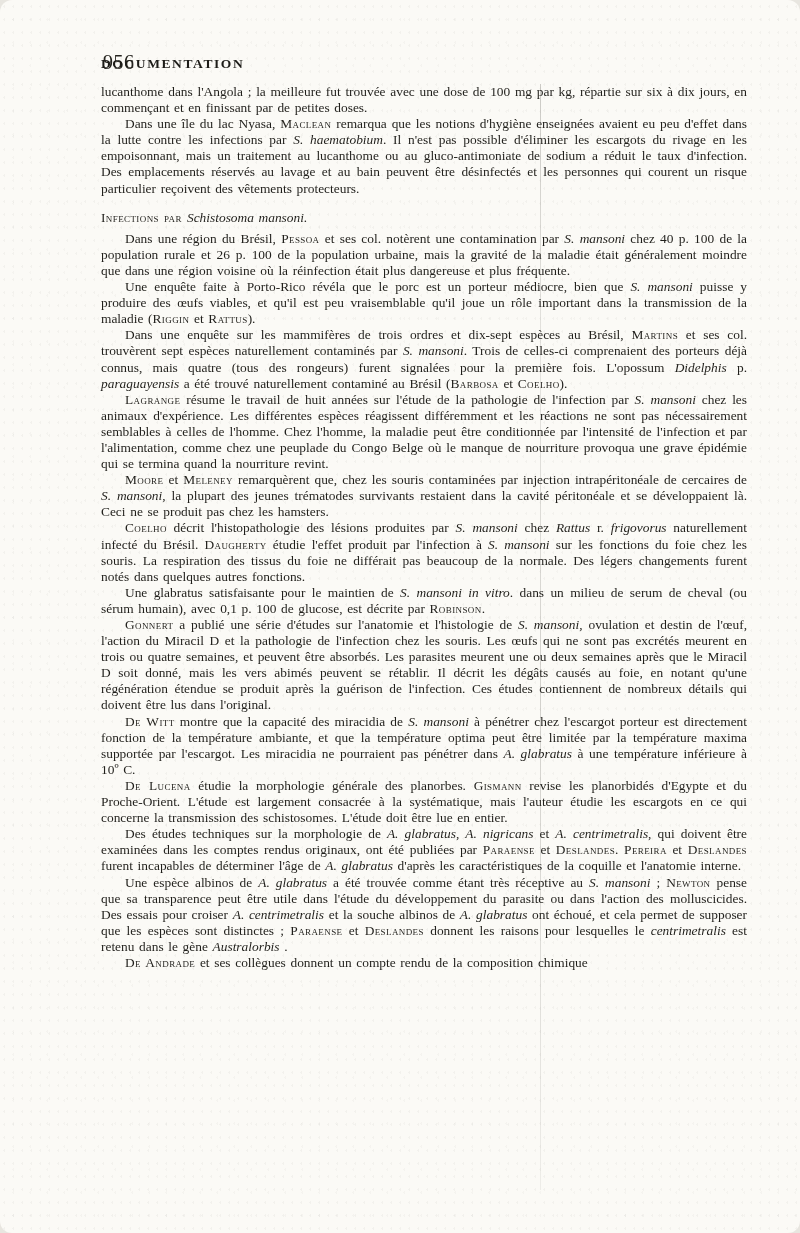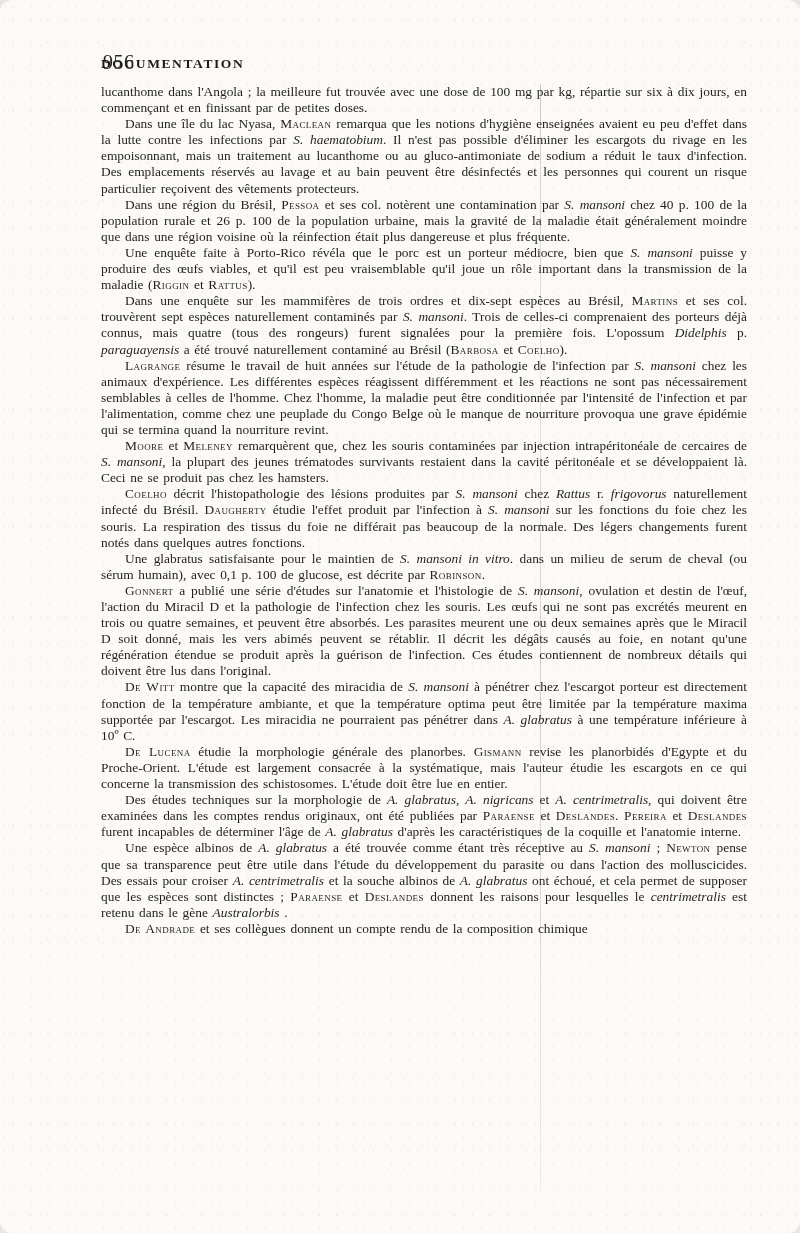--- a/index.html
+++ b/index.html
@@ -79,20 +79,21 @@
 
 <div class="page">
   <div class="header-row">
     <span class="page-number">956</span>
     <span class="journal-title">DOCUMENTATION</span>
   </div>
 
   <div class="body-text">
       <p class="para noindent"><span>lucanthome dans l'Angola ; la meilleure fut trouvée avec une dose de 100 mg par kg, répartie sur six à dix jours, en commençant et en finissant par de petites doses.</span></p>
       <p class="para"><span>Dans une île du lac Nyasa, </span><span class="sc">Maclean</span><span> remarqua que les notions d'hygiène enseignées avaient eu peu d'effet dans la lutte contre les infections par </span><span class="it">S. haematobium</span><span>. Il n'est pas possible d'éliminer les escargots du rivage en les empoisonnant, mais un traitement au lucanthome ou au gluco-antimoniate de sodium a réduit le taux d'infection. Des emplacements réservés au lavage et au bain peuvent être désinfectés et les personnes qui courent un risque particulier reçoivent des vêtements protecteurs.</span></p>
+      <p class="heading"><span class="sc">Infections par </span><span class="it">Schistosoma mansoni.</span></p>
       <p class="para"><span>Dans une région du Brésil, </span><span class="sc">Pessoa</span><span> et ses col. notèrent une contamination par </span><span class="it">S. mansoni</span><span> chez 40 p. 100 de la population rurale et 26 p. 100 de la population urbaine, mais la gravité de la maladie était généralement moindre que dans une région voisine où la réinfection était plus dangereuse et plus fréquente.</span></p>
       <p class="para"><span>Une enquête faite à Porto-Rico révéla que le porc est un porteur médiocre, bien que </span><span class="it">S. mansoni</span><span> puisse y produire des œufs viables, et qu'il est peu vraisemblable qu'il joue un rôle important dans la transmission de la maladie (</span><span class="sc">Riggin</span><span> et </span><span class="sc">Rattus</span><span>).</span></p>
       <p class="para"><span>Dans une enquête sur les mammifères de trois ordres et dix-sept espèces au Brésil, </span><span class="sc">Martins</span><span> et ses col. trouvèrent sept espèces naturellement contaminés par </span><span class="it">S. mansoni</span><span>. Trois de celles-ci comprenaient des porteurs déjà connus, mais quatre (tous des rongeurs) furent signalées pour la première fois. L'opossum </span><span class="it">Didelphis</span><span> p. </span><span class="it">paraguayensis</span><span> a été trouvé naturellement contaminé au Brésil (</span><span class="sc">Barbosa</span><span> et </span><span class="sc">Coelho</span><span>).</span></p>
       <p class="para"><span class="sc">Lagrange</span><span> résume le travail de huit années sur l'étude de la pathologie de l'infection par </span><span class="it">S. mansoni</span><span> chez les animaux d'expérience. Les différentes espèces réagissent différemment et les réactions ne sont pas nécessairement semblables à celles de l'homme. Chez l'homme, la maladie peut être conditionnée par l'intensité de l'infection et par l'alimentation, comme chez une peuplade du Congo Belge où le manque de nourriture provoqua une grave épidémie qui se termina quand la nourriture revint.</span></p>
       <p class="para"><span class="sc">Moore</span><span> et </span><span class="sc">Meleney</span><span> remarquèrent que, chez les souris contaminées par injection intrapéritonéale de cercaires de </span><span class="it">S. mansoni</span><span>, la plupart des jeunes trématodes survivants restaient dans la cavité péritonéale et se développaient là. Ceci ne se produit pas chez les hamsters.</span></p>
       <p class="para"><span class="sc">Coelho</span><span> décrit l'histopathologie des lésions produites par </span><span class="it">S. mansoni</span><span> chez </span><span class="it">Rattus</span><span> r. </span><span class="it">frigovorus</span><span> naturellement infecté du Brésil. </span><span class="sc">Daugherty</span><span> étudie l'effet produit par l'infection à </span><span class="it">S. mansoni</span><span> sur les fonctions du foie chez les souris. La respiration des tissus du foie ne différait pas beaucoup de la normale. Des légers changements furent notés dans quelques autres fonctions.</span></p>
       <p class="para"><span>Une glabratus satisfaisante pour le maintien de </span><span class="it">S. mansoni in vitro</span><span>. dans un milieu de serum de cheval (ou sérum humain), avec 0,1 p. 100 de glucose, est décrite par </span><span class="sc">Robinson</span><span>.</span></p>
       <p class="para"><span class="sc">Gonnert</span><span> a publié une série d'études sur l'anatomie et l'histologie de </span><span class="it">S. mansoni</span><span>, ovulation et destin de l'œuf, l'action du Miracil D et la pathologie de l'infection chez les souris. Les œufs qui ne sont pas excrétés meurent en trois ou quatre semaines, et peuvent être absorbés. Les parasites meurent une ou deux semaines après que le Miracil D soit donné, mais les vers abimés peuvent se rétablir. Il décrit les dégâts causés au foie, en notant qu'une régénération étendue se produit après la guérison de l'infection. Ces études contiennent de nombreux détails qui doivent être lus dans l'original.</span></p>
       <p class="para"><span class="sc">De Witt</span><span> montre que la capacité des miracidia de </span><span class="it">S. mansoni</span><span> à pénétrer chez l'escargot porteur est directement fonction de la température ambiante, et que la température optima peut être limitée par la température maxima supportée par l'escargot. Les miracidia ne pourraient pas pénétrer dans </span><span class="it">A. glabratus</span><span> à une température inférieure à 10º C.</span></p>
       <p class="para"><span class="sc">De Lucena</span><span> étudie la morphologie générale des planorbes. </span><span class="sc">Gismann</span><span> revise les planorbidés d'Egypte et du Proche-Orient. L'étude est largement consacrée à la systématique, mais l'auteur étudie les escargots en ce qui concerne la transmission des schistosomes. L'étude doit être lue en entier.</span></p>

